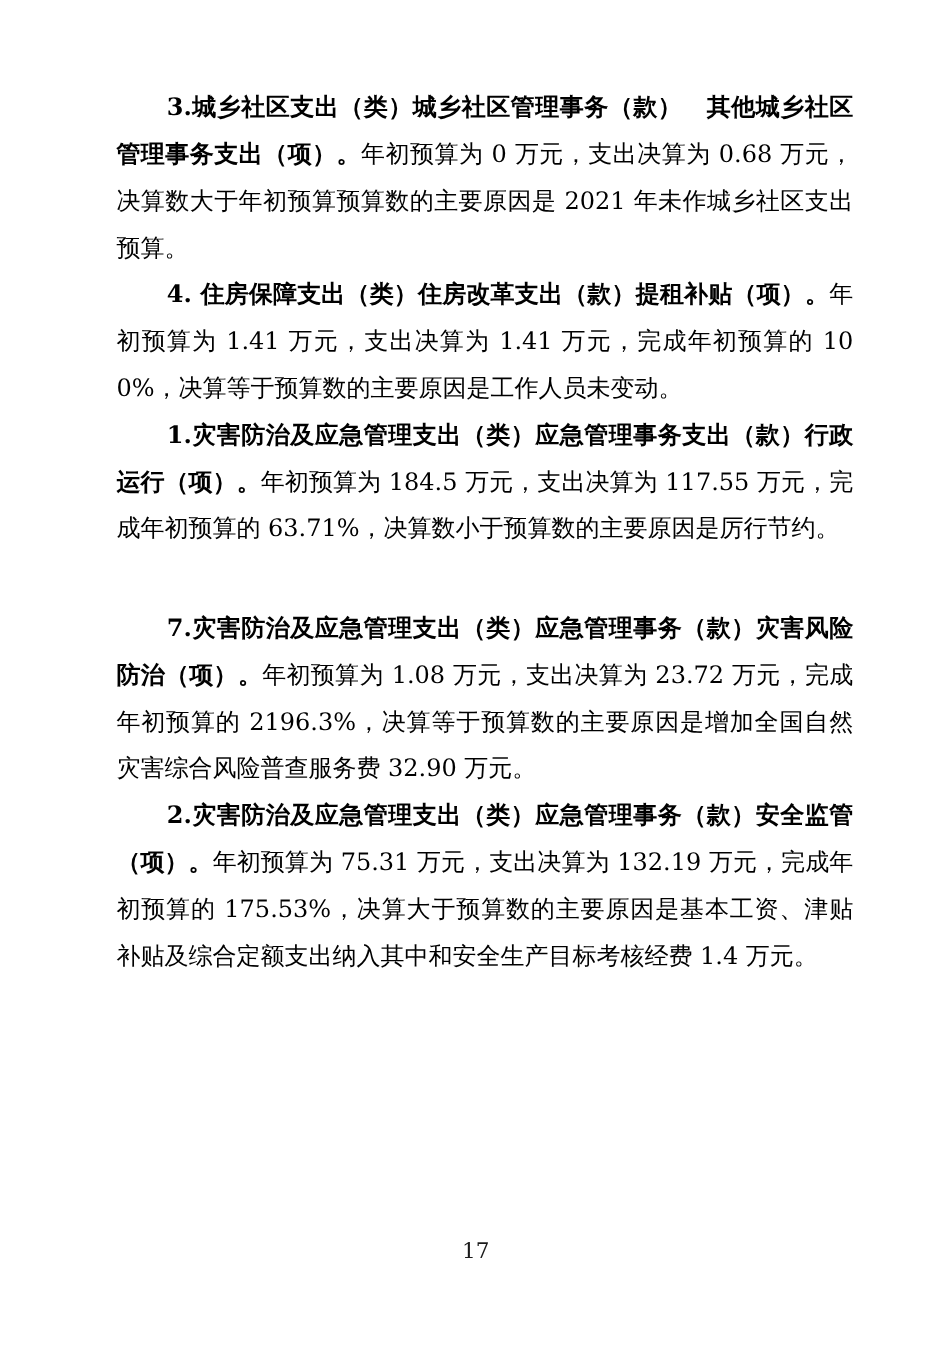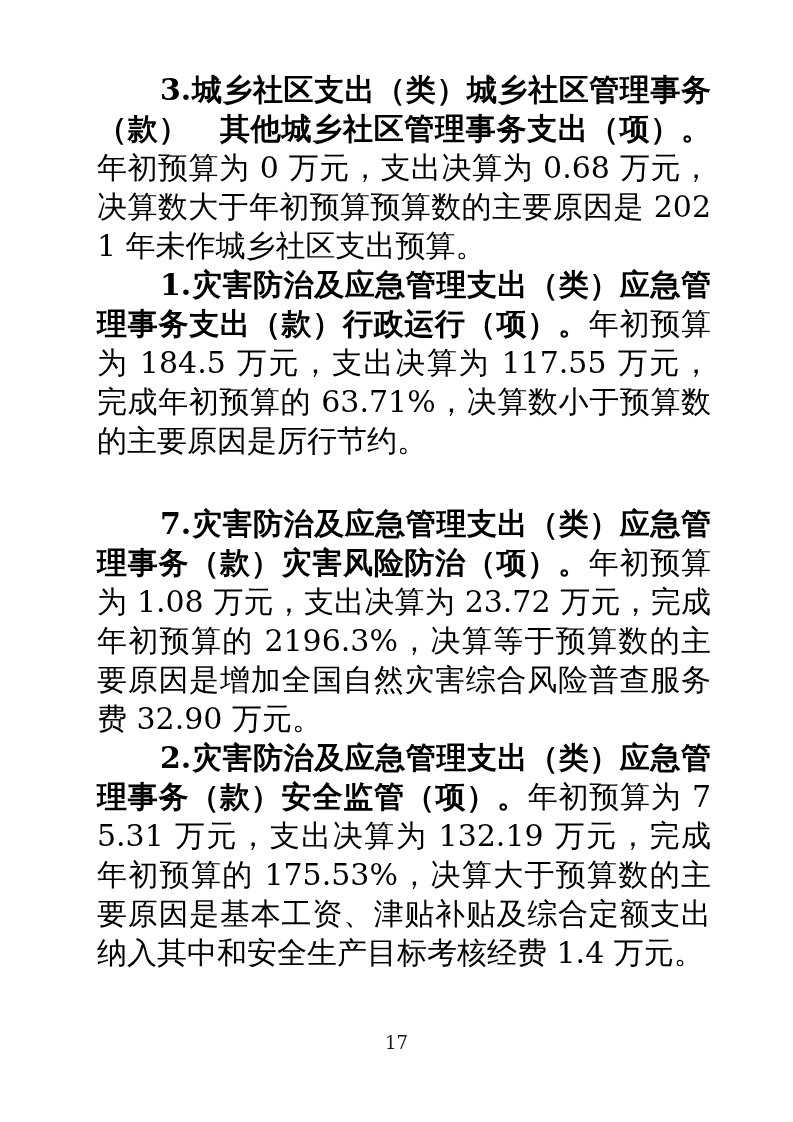--- a/index.html
+++ b/index.html
@@ -17,21 +17,21 @@
     overflow: hidden;
   }
   .content {
     position: absolute;
     left: 97px;
     top: 70px;
     width: 614px;
   }
   .para {
     margin: 0;
-    font-size: 30px;
+    font-size: 20px;
     line-height: 39px;
     text-align: justify;
     text-indent: 2.1em;
     word-break: break-all;
   }
   .para .bold {
     font-weight: 700;
   }
   .blank-line {
     height: 44px;
@@ -48,20 +48,21 @@
   }
 </style>
 </head>
 <body>
 
 <div class="page">
   <div class="content">
 
     <p class="para"><span class="bold">3.城乡社区支出（类）城乡社区管理事务（款）　其他城乡社区管理事务支出（项）。</span><span>年初预算为 0 万元，支出决算为 0.68 万元，决算数大于年初预算预算数的主要原因是 2021 年未作城乡社区支出预算。</span></p>
 
+    <p class="para"><span class="bold">4. 住房保障支出（类）住房改革支出（款）提租补贴（项）。</span><span>年初预算为 1.41 万元，支出决算为 1.41 万元，完成年初预算的 100%，决算等于预算数的主要原因是工作人员未变动。</span></p>
 
 
     <p class="para"><span class="bold">1.灾害防治及应急管理支出（类）应急管理事务支出（款）行政运行（项）。</span><span>年初预算为 184.5 万元，支出决算为 117.55 万元，完成年初预算的 63.71%，决算数小于预算数的主要原因是厉行节约。</span></p>
 
     <div class="blank-line"></div>
 
     <p class="para"><span class="bold">7.灾害防治及应急管理支出（类）应急管理事务（款）灾害风险防治（项）。</span><span>年初预算为 1.08 万元，支出决算为 23.72 万元，完成年初预算的 2196.3%，决算等于预算数的主要原因是增加全国自然灾害综合风险普查服务费 32.90 万元。</span></p>
 
     <p class="para"><span class="bold">2.灾害防治及应急管理支出（类）应急管理事务（款）安全监管（项）。</span><span>年初预算为 75.31 万元，支出决算为 132.19 万元，完成年初预算的 175.53%，决算大于预算数的主要原因是基本工资、津贴补贴及综合定额支出纳入其中和安全生产目标考核经费 1.4 万元。</span></p>
 

